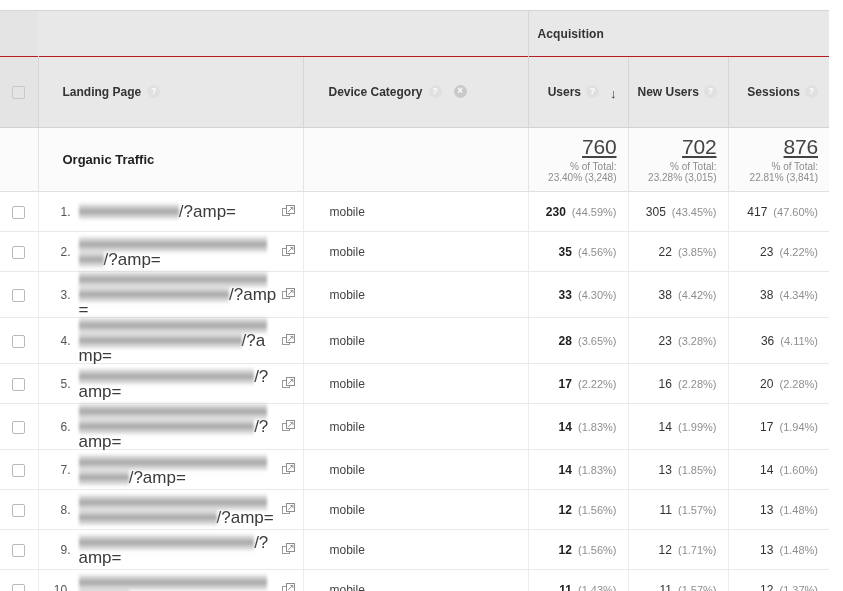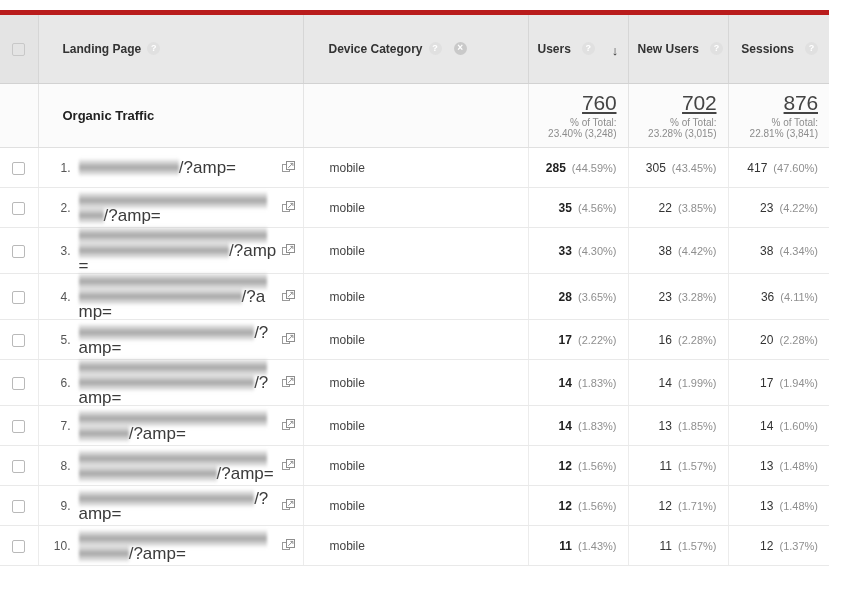--- a/index.html
+++ b/index.html
@@ -60,21 +60,21 @@
   }
 
   .hdr-group .blank-left {
     background: #e8e8e8;
     border-top: 1px solid #d6d6d6;
   }
   .hdr-group .blank-check { background: #e4e4e4; border-top: 1px solid #d6d6d6; }
 
   .hdr-main th {
     background: #e8e8e8;
-    border-top: 5px solid #b91c1c;
+    border-top: 1px solid #b91c1c;
     border-bottom: 1px solid #d2d2d2;
     font-size: 12px;
     font-weight: bold;
     color: #333333;
     height: 71px;
     vertical-align: middle;
     padding: 0 9px;
     white-space: nowrap;
   }
 
@@ -99,21 +99,21 @@
   .hdr-main th.th-metric {
     text-align: right;
     border-left: 1px solid #d6d6d6;
     padding-right: 11px;
   }
 
   
   .hdr-main th.th-metric .m-inner {
     display: inline-flex;
     align-items: center;
-    gap: 11px;
+    gap: 5px;
     justify-content: flex-end;
   }
 
   .dim-inner {
     display: inline-flex;
     align-items: center;
     gap: 6px;
   }
 
   
@@ -326,20 +326,26 @@
       <col class="c-check">
         <col class="c-page">
         <col class="c-device">
       <col class="c-users">
         <col class="c-newu">
         <col class="c-sess">
     </colgroup>
 
     <thead>
 
+      <tr class="hdr-group">
+        <td class="blank-check"></td>
+        <td class="blank-left"></td>
+        <td class="blank-left"></td>
+        <td class="group-cell" colspan="3">Acquisition</td>
+      </tr>
 
       <tr class="hdr-main">
         <th class="th-check">
           <span class="checkbox disabled"></span>
         </th>
 
         <th class="th-dim th-page">
           <span class="dim-inner">
             <span>Landing Page</span>
             <span class="help-icon">?</span>
@@ -414,21 +420,21 @@
                 <svg width="13" height="13" viewBox="0 0 13 13" xmlns="http://www.w3.org/2000/svg">
                   <rect x="0.5" y="3.5" width="7" height="7" fill="#ffffff" stroke="#9a9a9a" stroke-width="1"></rect>
                   <rect x="4.5" y="0.5" width="8" height="8" fill="#ffffff" stroke="#8e8e8e" stroke-width="1"></rect>
                   <path d="M6.3 6.8 L10.6 2.5" stroke="#8e8e8e" stroke-width="1"></path>
                   <path d="M8.4 2.4 L10.9 2.4 L10.9 4.9" fill="none" stroke="#8e8e8e" stroke-width="1"></path>
                 </svg>
               </span>
             </span>
           </td>
           <td class="d-device">mobile</td>
-          <td class="d-metric"><span class="mval">285</span><span class="mpct">(44.59%)</span></td>
+          <td class="d-metric"><span class="mval">230</span><span class="mpct">(44.59%)</span></td>
           <td class="d-metric"><span class="mval plain">305</span><span class="mpct">(43.45%)</span></td>
           <td class="d-metric"><span class="mval plain">417</span><span class="mpct">(47.60%)</span></td>
         </tr>
         <tr class="data-row">
           <td class="d-check"><span class="checkbox"></span></td>
           <td class="d-page">
             <span class="page-cell-inner">
               <span class="row-idx">2.</span>
               <span class="row-link"><span class="redact">█████████████████</span><span>/?amp=</span></span>
               <span class="ext-icon">

